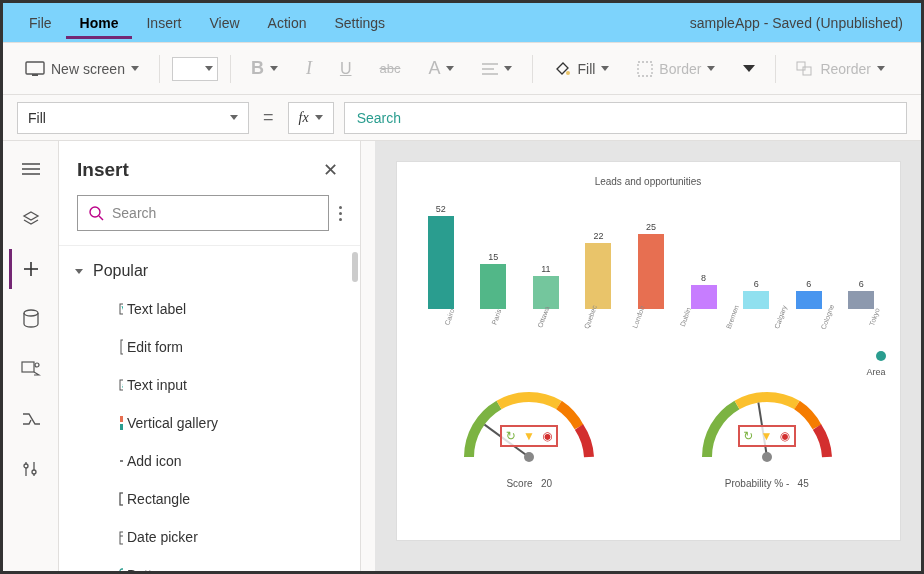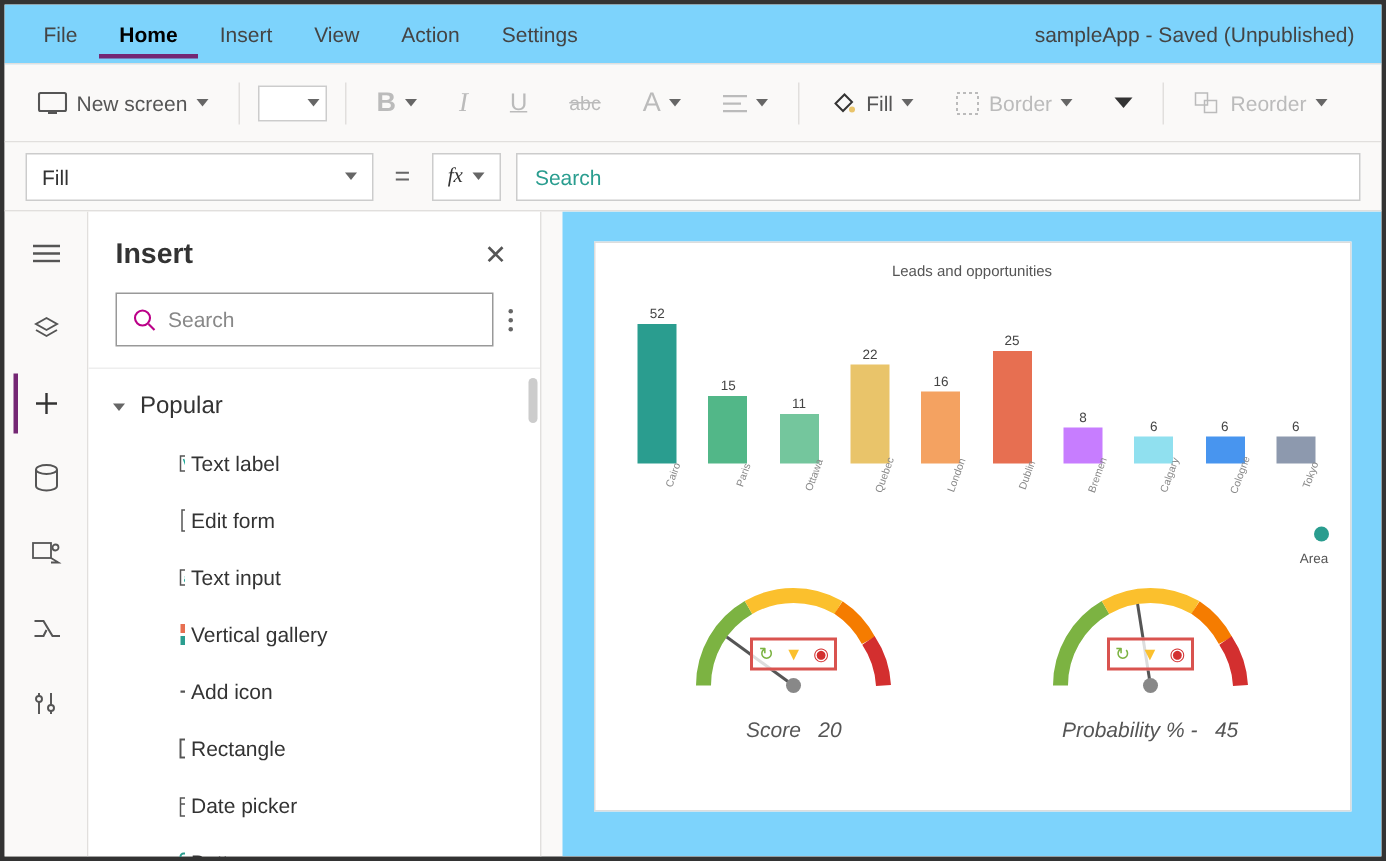--- a/index.html
+++ b/index.html
@@ -38,34 +38,34 @@
   .closebtn { font-size:18px; cursor:pointer; color:#555; padding:4px;}
   .searchrow { display:flex; align-items:center; gap:10px; padding:0 18px 14px 18px; border-bottom:1px solid #eee;}
   .searchbox { flex:1; height:36px; border:1px solid #999; display:flex; align-items:center; gap:8px; padding:0 10px; color:#888;}
   .dots { display:flex; flex-direction:column; gap:3px; cursor:pointer;}
   .dots span { width:3px;height:3px;background:#666;border-radius:50%;}
   .list { overflow-y:auto; flex:1; padding:6px 0 6px 10px; position:relative;}
   .scroll-hint { position:absolute; right:2px; top:6px; width:6px; height:30px; background:#ccc; border-radius:3px;}
   .group-head { display:flex; align-items:center; gap:10px; padding:10px 6px; font-weight:400; font-size:16px; cursor:pointer;}
   .item { display:flex; align-items:center; gap:4px; padding:9px 8px 9px 14px; cursor:pointer; color:#333;}
   .iconbox { width:40px; height:20px; display:flex; align-items:center; justify-content:flex-start;padding-left:36px;}
-  .canvas-wrap { flex:1; background:#7dd3fc; display:flex; align-items:flex-start; justify-content:center; padding:20px 12px; overflow:auto;margin-left:14px;}
+  .canvas-wrap { flex:1; background:#e5e5e5; display:flex; align-items:flex-start; justify-content:center; padding:20px 12px; overflow:auto;margin-left:14px;}
   .canvas { width:505px; height:380px; background:#fff; border:1px solid #ddd; padding:10px 14px;}
   .chart-title { text-align:center; font-size:10px; color:#555; margin:4px 0 12px 0;}
   .barchart { height:110px; display:flex; align-items:flex-end; gap:4px; padding-left:6px;}
   .barcol { flex:1; display:flex; flex-direction:column; align-items:center;}
   .barlbl { font-size:9px; color:#444; margin-bottom:2px;}
   .bar { width:26px;}
   .xlabels { display:flex; padding-left:6px; gap:4px; margin-top:4px;}
   .xlabels div { flex:1; font-size:7px; color:#888; text-align:center; transform:rotate(-70deg) translateY(8px); transform-origin:top center; height:16px; white-space:nowrap;}
   .legend { display:flex; align-items:flex-end; gap:6px; margin:22px 0 6px 6px; font-size:9px; color:#555;flex-direction:column;}
   .legend .sw { width:10px;height:10px;background:#2a9d8f;border-radius:50%;}
   .gauges { display:flex; justify-content:space-around; margin-top:10px;}
   .gauge { position:relative; width:180px; text-align:center;}
-  .gauge-cap { font-size:14px; color:#555; margin-top:8px;font-style:italic;}
+  .gauge-cap { font-size:10px; color:#555; margin-top:8px;}
   .redbox { position:absolute; top:38px; left:50%; transform:translateX(-50%); width:58px; height:22px; border:2px solid #d9534f; display:flex; align-items:center; justify-content:space-around; background:rgba(255,255,255,0.8);}
   .redbox span { font-size:12px;}
 </style>
 </head>
 <body>
 
 <div class="app">
 
   <div class="menubar">
     <div class="menubar-item">File</div>
@@ -318,24 +318,20 @@
               <div class="barlbl">15</div>
               <div class="bar" style="height:45px;background:#52b788;"></div>
             </div>
             <div class="barcol">
               <div class="barlbl">11</div>
               <div class="bar" style="height:33px;background:#74c69d;"></div>
             </div>
             <div class="barcol">
               <div class="barlbl">22</div>
               <div class="bar" style="height:66px;background:#e9c46a;"></div>
-            </div>
-            <div class="barcol">
-              <div class="barlbl">16</div>
-              <div class="bar" style="height:48px;background:#f4a261;"></div>
             </div>
             <div class="barcol">
               <div class="barlbl">25</div>
               <div class="bar" style="height:75px;background:#e76f51;"></div>
             </div>
             <div class="barcol">
               <div class="barlbl">8</div>
               <div class="bar" style="height:24px;background:#c77dff;"></div>
             </div>
             <div class="barcol">

